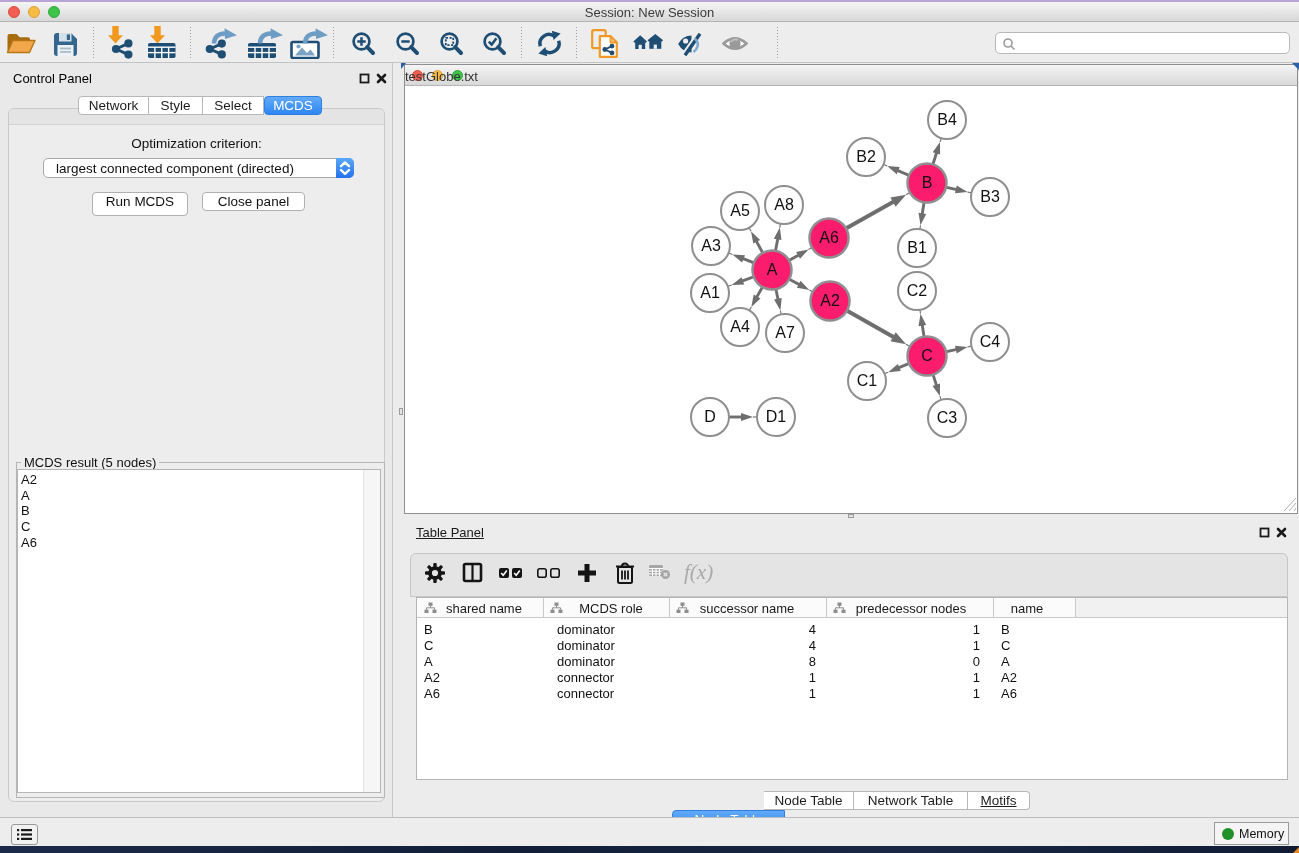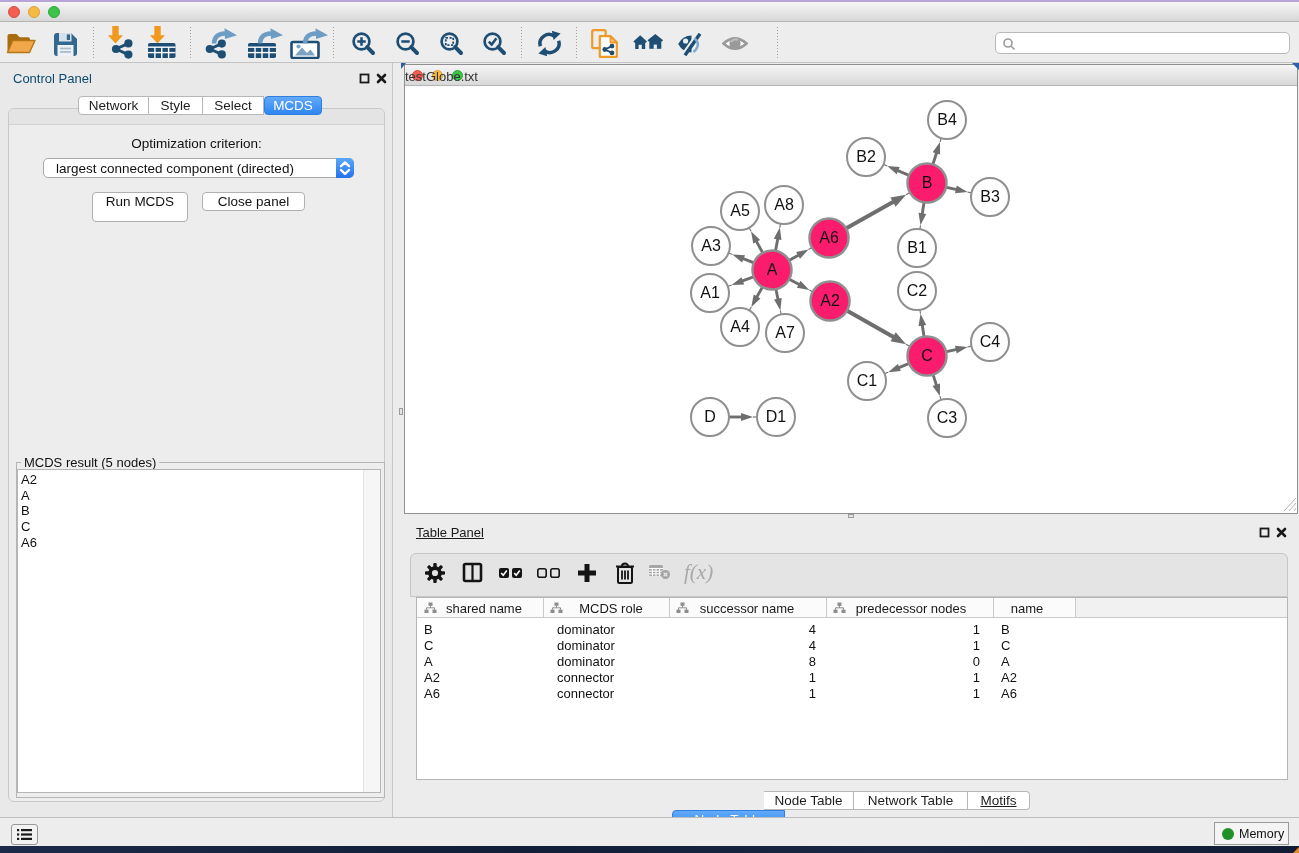--- a/index.html
+++ b/index.html
@@ -20,20 +20,21 @@
 </style>
 </head>
 <body>
 
 <div class="abs" style="left:0;top:0;width:1299px;height:2px;background:#b9a4d8;"></div>
 
 <div class="abs titlebar" style="left:0;top:2px;width:1299px;height:20px;">
   <div class="tl" style="left:8px;top:4px;width:12px;height:12px;background:#f25e52;border:1px solid #d94c43;"></div>
   <div class="tl" style="left:28px;top:4px;width:12px;height:12px;background:#f6bb45;border:1px solid #dfa036;"></div>
   <div class="tl" style="left:48px;top:4px;width:12px;height:12px;background:#3fc24a;border:1px solid #2fa93c;"></div>
+  <div class="abs" style="left:0;right:0;top:3px;text-align:center;font-size:13px;color:#3a3a3a;">Session: New Session</div>
 </div>
 
 <div class="abs" style="left:0;top:22px;width:1299px;height:41px;background:#ededed;border-bottom:1px solid #c3c3c3;"></div>
 <div class="sep" style="left:93px;"></div>
 <div class="sep" style="left:190px;"></div>
 <div class="sep" style="left:333px;"></div>
 <div class="sep" style="left:521px;"></div>
 <div class="sep" style="left:576px;"></div>
 <div class="sep" style="left:777px;"></div>
 <svg class="icon" style="left:6px;top:31px;" width="30" height="25" viewBox="0 0 30 25">
@@ -161,21 +162,21 @@
   </svg>
 
 <div class="abs" style="left:995px;top:32px;width:295px;height:22px;background:#fff;border:1px solid #b9b9b9;border-radius:5px;">
   <svg width="14" height="14" style="position:absolute;left:6px;top:4px;" viewBox="0 0 14 14">
       <circle cx="6" cy="6" r="4" fill="none" stroke="#9a9a9a" stroke-width="1.6"></circle>
       <line x1="9" y1="9" x2="12.5" y2="12.5" stroke="#9a9a9a" stroke-width="1.6"></line>
     </svg>
 </div>
 
 <div class="abs" style="left:0;top:63px;width:393px;height:754px;background:#e9e9e9;border-right:1px solid #c6c6c6;"></div>
-<div class="abs" style="left:13px;top:71px;font-size:13px;color:#0c4a6e;">Control Panel</div>
+<div class="abs" style="left:13px;top:71px;font-size:13px;color:#000000;">Control Panel</div>
 <svg class="abs" style="left:359px;top:73px;" width="11" height="11" viewBox="0 0 11 11">
     <rect x="1.5" y="1.5" width="8" height="8" fill="none" stroke="#1a1a1a" stroke-width="1.8"></rect>
   </svg>
 <svg class="abs" style="left:376px;top:73px;" width="11" height="11" viewBox="0 0 11 11">
     <path d="M2 2 L9 9 M9 2 L2 9" stroke="#1a1a1a" stroke-width="2.6" stroke-linecap="round"></path>
   </svg>
 
 <div class="abs" style="left:8px;top:108px;width:377px;height:694px;background:#ededed;border:1px solid #c9c9c9;border-radius:6px;"></div>
 <div class="abs" style="left:9px;top:109px;width:375px;height:16px;background:#e4e4e4;border-bottom:1px solid #d2d2d2;border-radius:6px 6px 0 0;"></div>
 
@@ -186,21 +187,21 @@
 
 <div class="abs" style="left:0px;top:136px;width:393px;text-align:center;font-size:13.5px;color:#111;">Optimization criterion:</div>
 <div class="abs" style="left:43px;top:158px;width:311px;height:20px;background:#fff;border:1px solid #a9a9a9;border-radius:5px;">
   <div class="abs" style="left:12px;top:2px;font-size:13.5px;color:#111;">largest connected component (directed)</div>
   <div class="abs" style="right:-1px;top:-1px;width:18px;height:20px;border-radius:0 5px 5px 0;background:linear-gradient(#5aa8fb,#2472ee);">
     <svg width="18" height="20" viewBox="0 0 18 20">
         <path d="M5 8.2 L9 4.4 L13 8.2 M5 12 L9 15.8 L13 12" fill="none" stroke="#fff" stroke-width="2.4" stroke-linecap="round" stroke-linejoin="round"></path>
       </svg>
   </div>
 </div>
-<div class="btn" style="left:92px;top:192px;width:96px;height:30px;line-height:18px;">Run MCDS</div>
+<div class="btn" style="left:92px;top:192px;width:96px;height:24px;line-height:18px;">Run MCDS</div>
 <div class="btn" style="left:202px;top:192px;width:103px;height:19px;line-height:18px;">Close panel</div>
 
 <div class="abs" style="left:16px;top:462px;width:369px;height:336px;border:1px solid #b5b5b5;"></div>
 <div class="abs" style="left:21px;top:455px;background:#ededed;padding:0 3px;font-size:13px;color:#111;">MCDS result (5 nodes)</div>
 <div class="abs" style="left:17px;top:469px;width:364px;height:324px;background:#fff;border:1px solid #b5b5b5;"></div>
 <div class="abs" style="left:363px;top:470px;width:17px;height:322px;background:#f6f6f6;border-left:1px solid #e4e4e4;"></div>
 <div class="abs" style="left:21px;top:472px;font-size:13px;line-height:15.7px;color:#111;">A2<br>A<br>B<br>C<br>A6</div>
 
 <div class="griplet" style="left:399px;top:408px;width:4px;height:7px;"></div>
 <div class="griplet" style="left:848px;top:514px;width:6px;height:4px;"></div>

